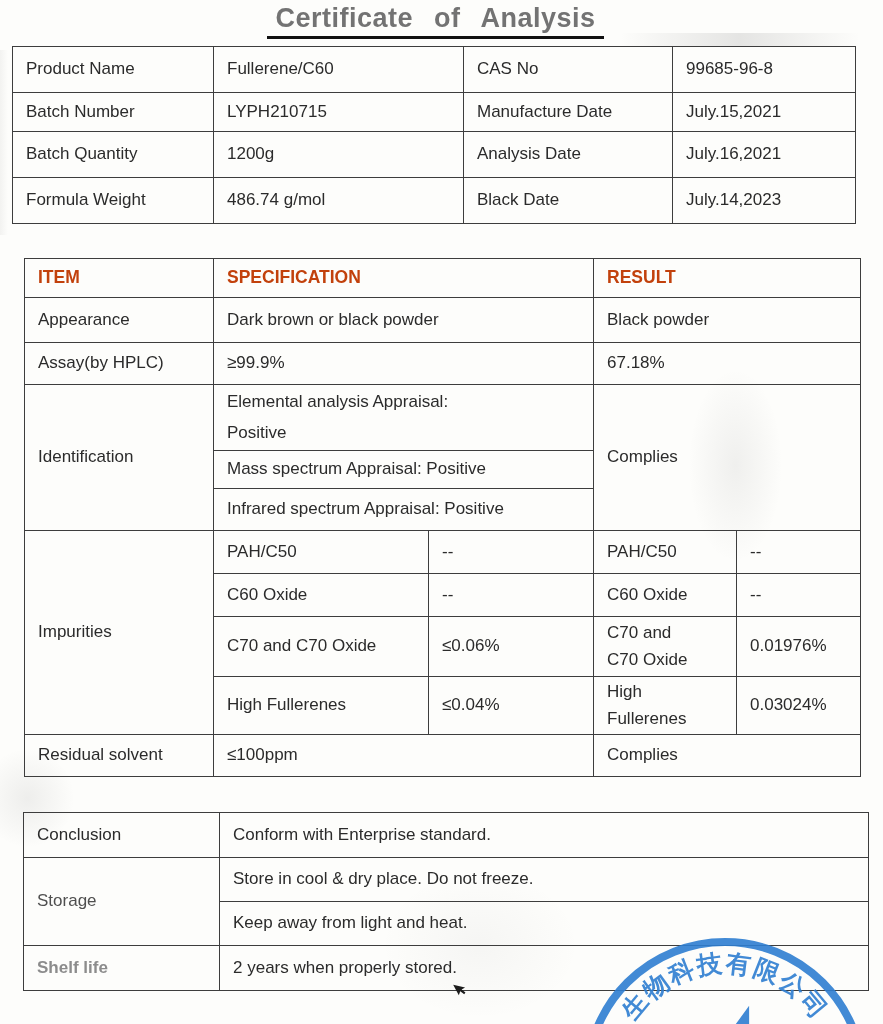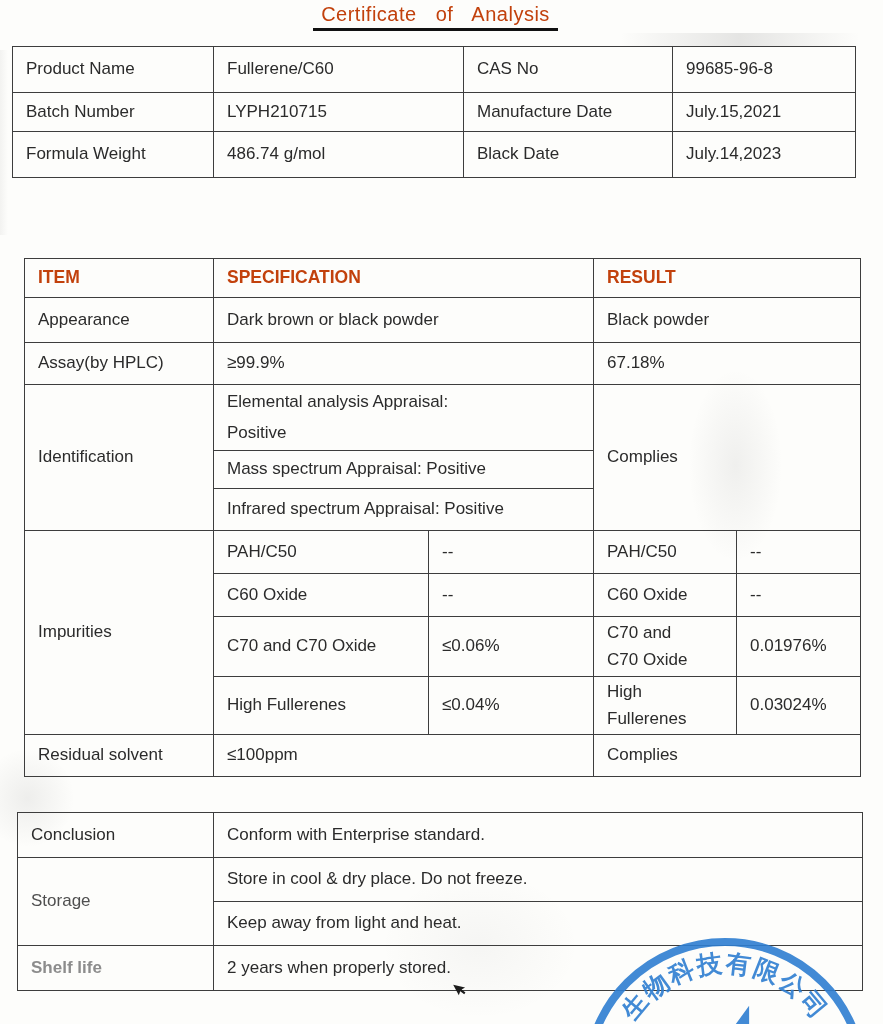--- a/index.html
+++ b/index.html
@@ -6,22 +6,22 @@
   html,body { width:883px; height:1024px; }
   body {
     position:relative; overflow:hidden;
     background:#fdfdfb;
     font-family:"Liberation Sans", sans-serif;
     color:#262626;
   }
   .title-wrap { position:absolute; top:3px; left:0; width:871px; text-align:center; }
   .title {
     display:inline-block;
-    font-size:20px; font-weight:normal; letter-spacing:.5px; word-spacing:13px;
-    color:#c2410c;
+    font-size:27px; font-weight:bold; letter-spacing:.5px; word-spacing:13px;
+    color:#737373;
     border-bottom:3.5px solid #111;
     padding:0 8px 2px 8px;
   }
   table.t {
     position:absolute;
     border-collapse:collapse;
     table-layout:fixed;
     font-size:17px;
     color:#2b2b2b;
   }
@@ -29,21 +29,21 @@
     border:1.6px solid #3d3d3d;
     vertical-align:middle;
     padding:2px 8px 2px 13px;
     line-height:1.35;
     overflow:hidden;
     white-space:nowrap;
   }
   table.t td.wrap { white-space:normal; }
   .t1 { left:12px; top:46px; width:843px; }
   .t2 { left:24px; top:258px; width:836px; }
-  .t3 { left:17px; top:812px; width:845px;border-radius:30px; }
+  .t3 { left:23px; top:812px; width:845px;border-radius:30px; }
   tr.h46{height:46px} tr.h47{height:39px} tr.h45{height:45px} tr.h42{height:42px}
   tr.h60{height:60px} tr.h38{height:38px} tr.h43{height:43px} tr.h57{height:57px}
   tr.h44{height:44px}
   .bold { font-weight:bold; font-size:17.5px; color:#c2410c; }
   .narrow-spec { display:inline-block; max-width:258px; white-space:normal; line-height:1.8; }
   .narrow-res  { display:inline-block; max-width:96px;  white-space:normal; line-height:1.55; }
   .faded { color:#8c8c8c;font-weight:bold; }
   .semi-faded { color:#4f4f4f; }
   .stamp { position:absolute; left:565px; top:920px; opacity:.9; }
   .stamp text {
@@ -90,20 +90,26 @@
       <td>CAS No</td>
       <td>99685-96-8</td>
     </tr>
     <tr class="h47">
       <td>Batch Number</td>
       <td>LYPH210715</td>
       <td>Manufacture Date</td>
       <td>July.15,2021</td>
     </tr>
     <tr class="h46">
+      <td>Batch Quantity</td>
+      <td>1200g</td>
+      <td>Analysis Date</td>
+      <td>July.16,2021</td>
+    </tr>
+    <tr class="h46">
       <td>Formula Weight</td>
       <td>486.74 g/mol</td>
       <td>Black Date</td>
       <td>July.14,2023</td>
     </tr>
   </tbody>
 </table>
 
 <table class="t t2">
   <colgroup>

